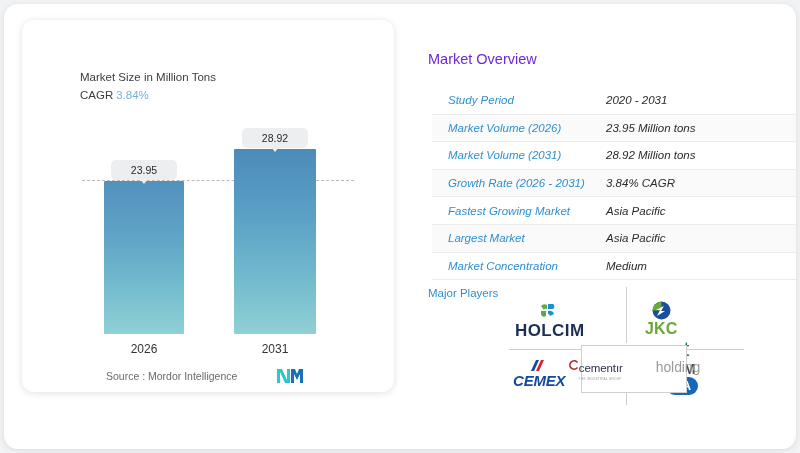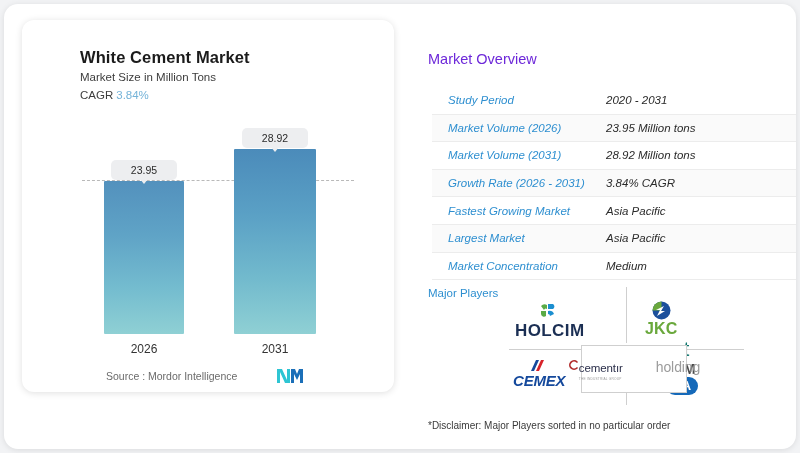--- a/index.html
+++ b/index.html
@@ -133,21 +133,20 @@
     font-size:10px;color:#3a3a3a;
   }
 </style>
 </head>
 <body>
 
 <div class="page-card">
 
   <div class="chart-card">
 
-    <div class="chart-title">White Cement Market</div>
     <div class="chart-sub">Market Size in Million Tons</div>
     <div class="cagr-row">
       <span>CAGR</span><span class="cagr-val">3.84%</span>
     </div>
 
     <div class="plot">
       <div class="dashline"></div>
 
       <div class="bar bar-2026"></div>
       <div class="bar bar-2031"></div>
@@ -250,15 +249,14 @@
       </svg>
       <div>
         <div>
           <span class="cmt-dark">cementır</span><span class="cmt-gray">holding</span>
         </div>
         <div class="cmt-sub">THE INDUSTRIAL GROUP</div>
       </div>
     </div>
   </div>
 
-  <div class="disclaimer">*Disclaimer: Major Players sorted in no particular order</div>
 
 </div>
 
 </body></html>

